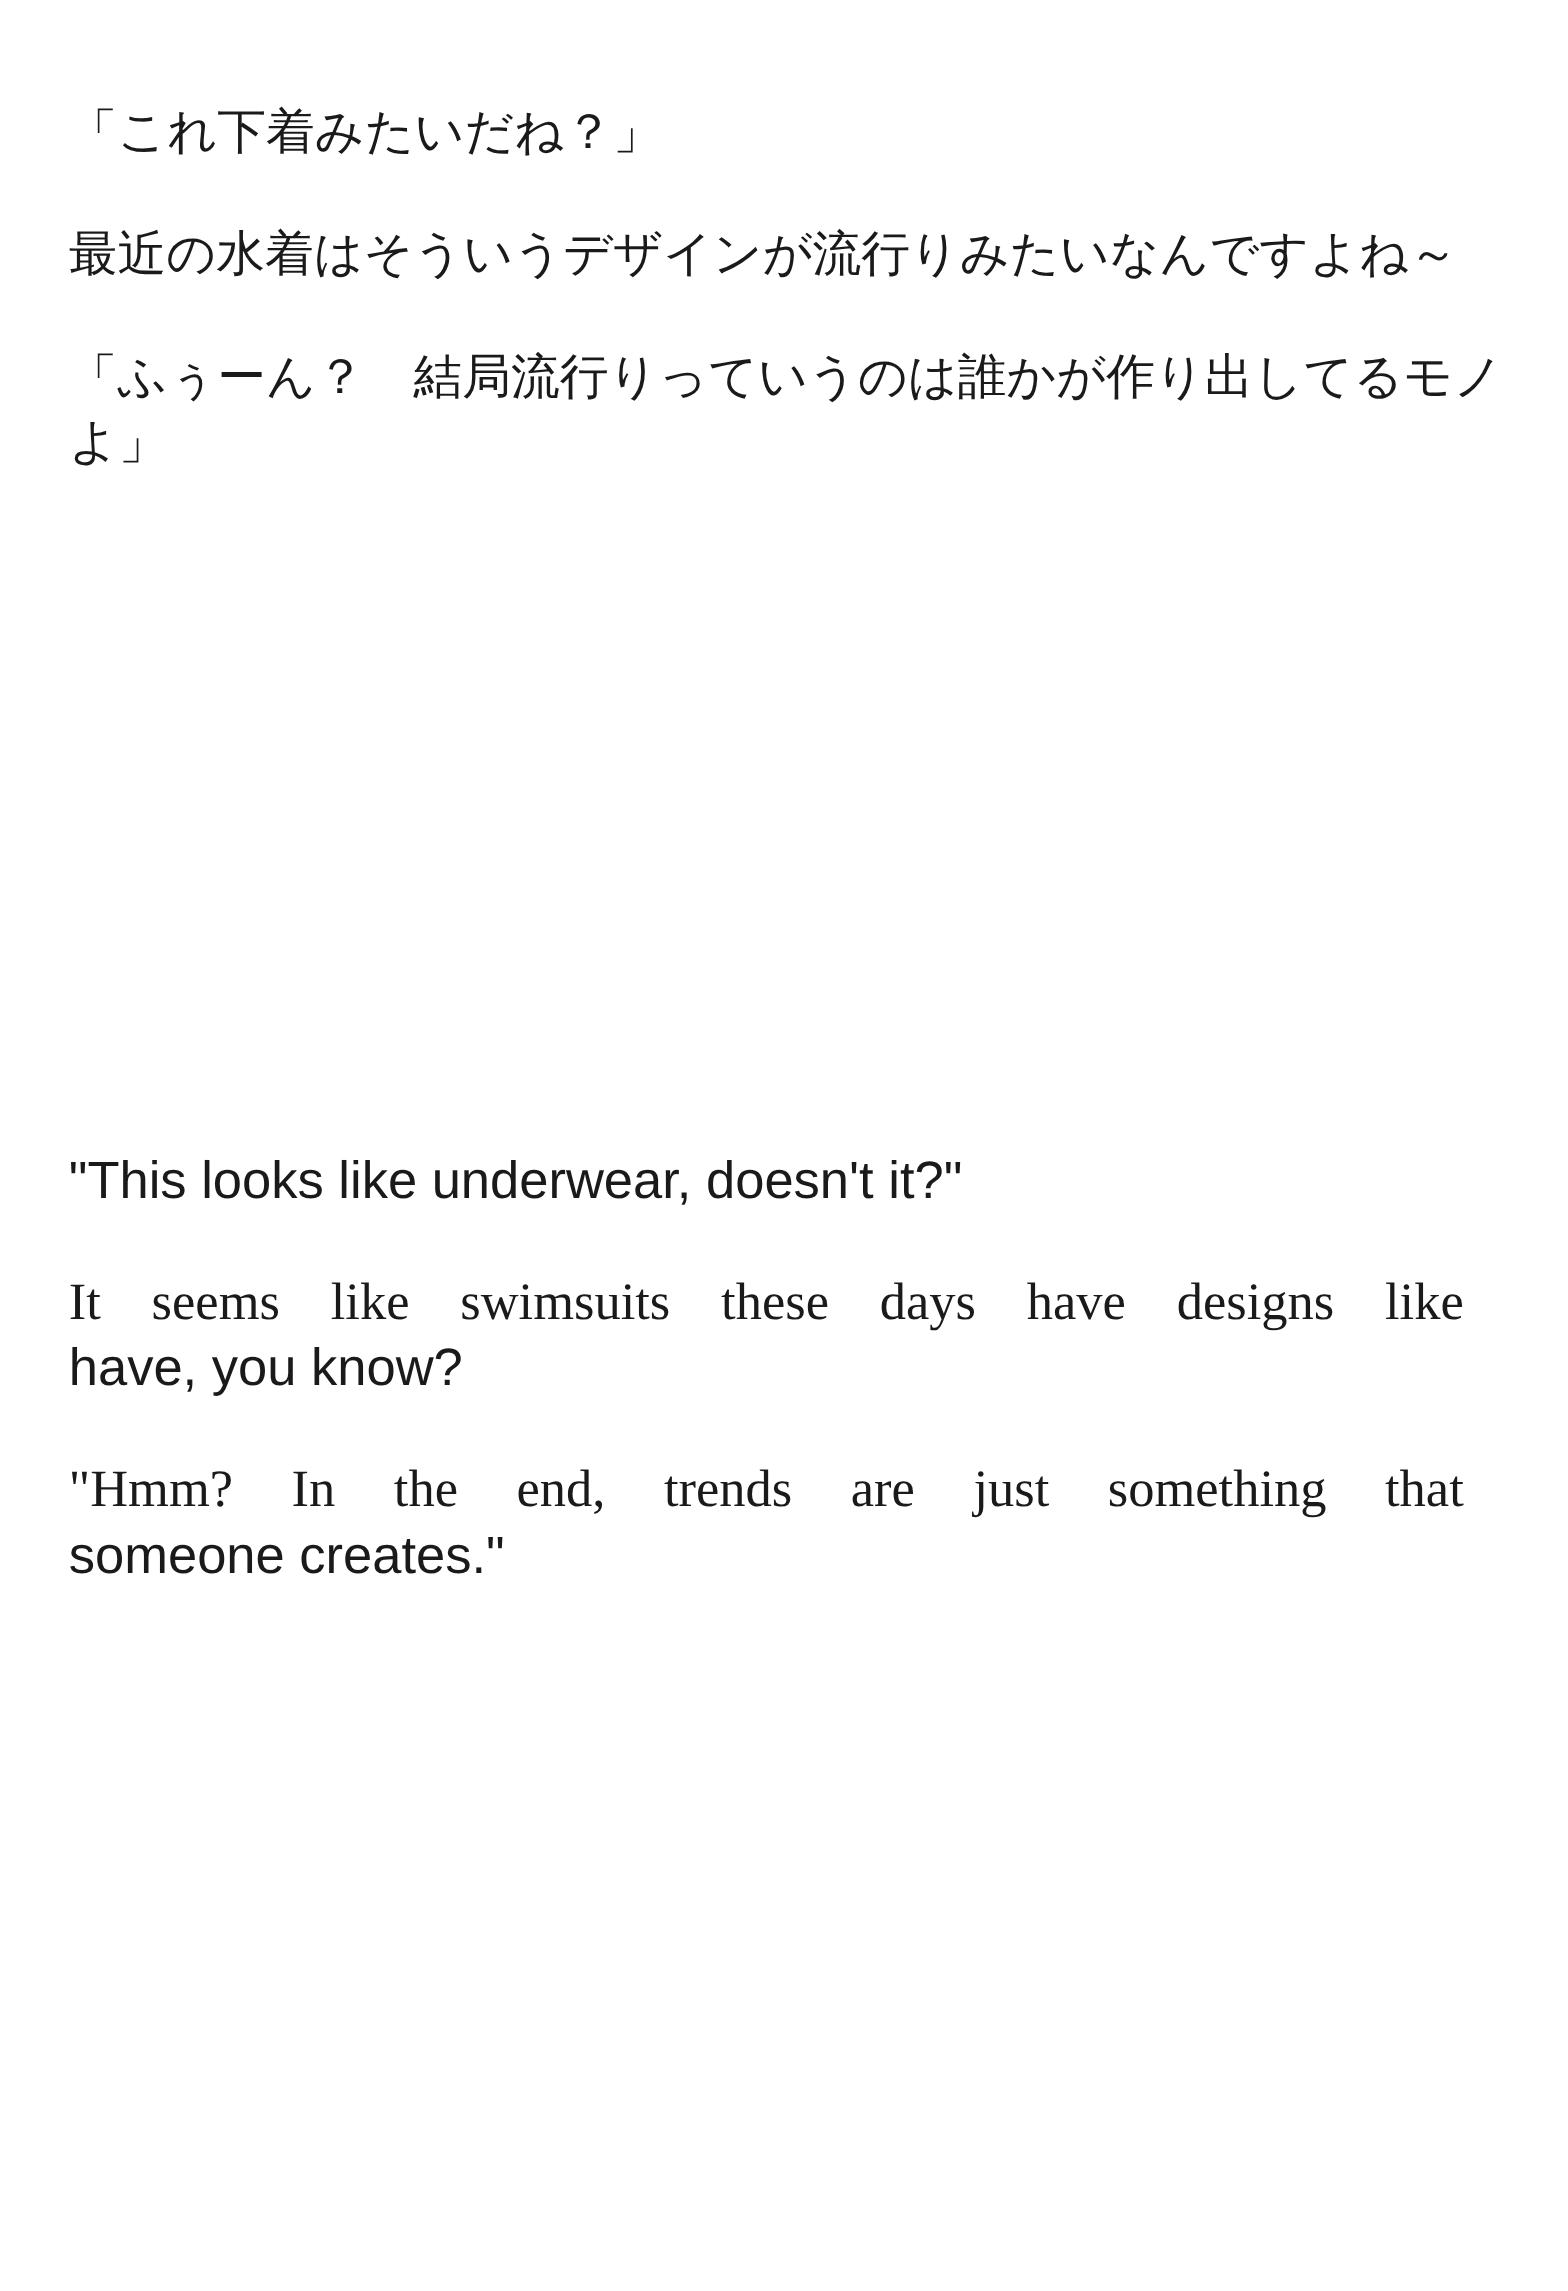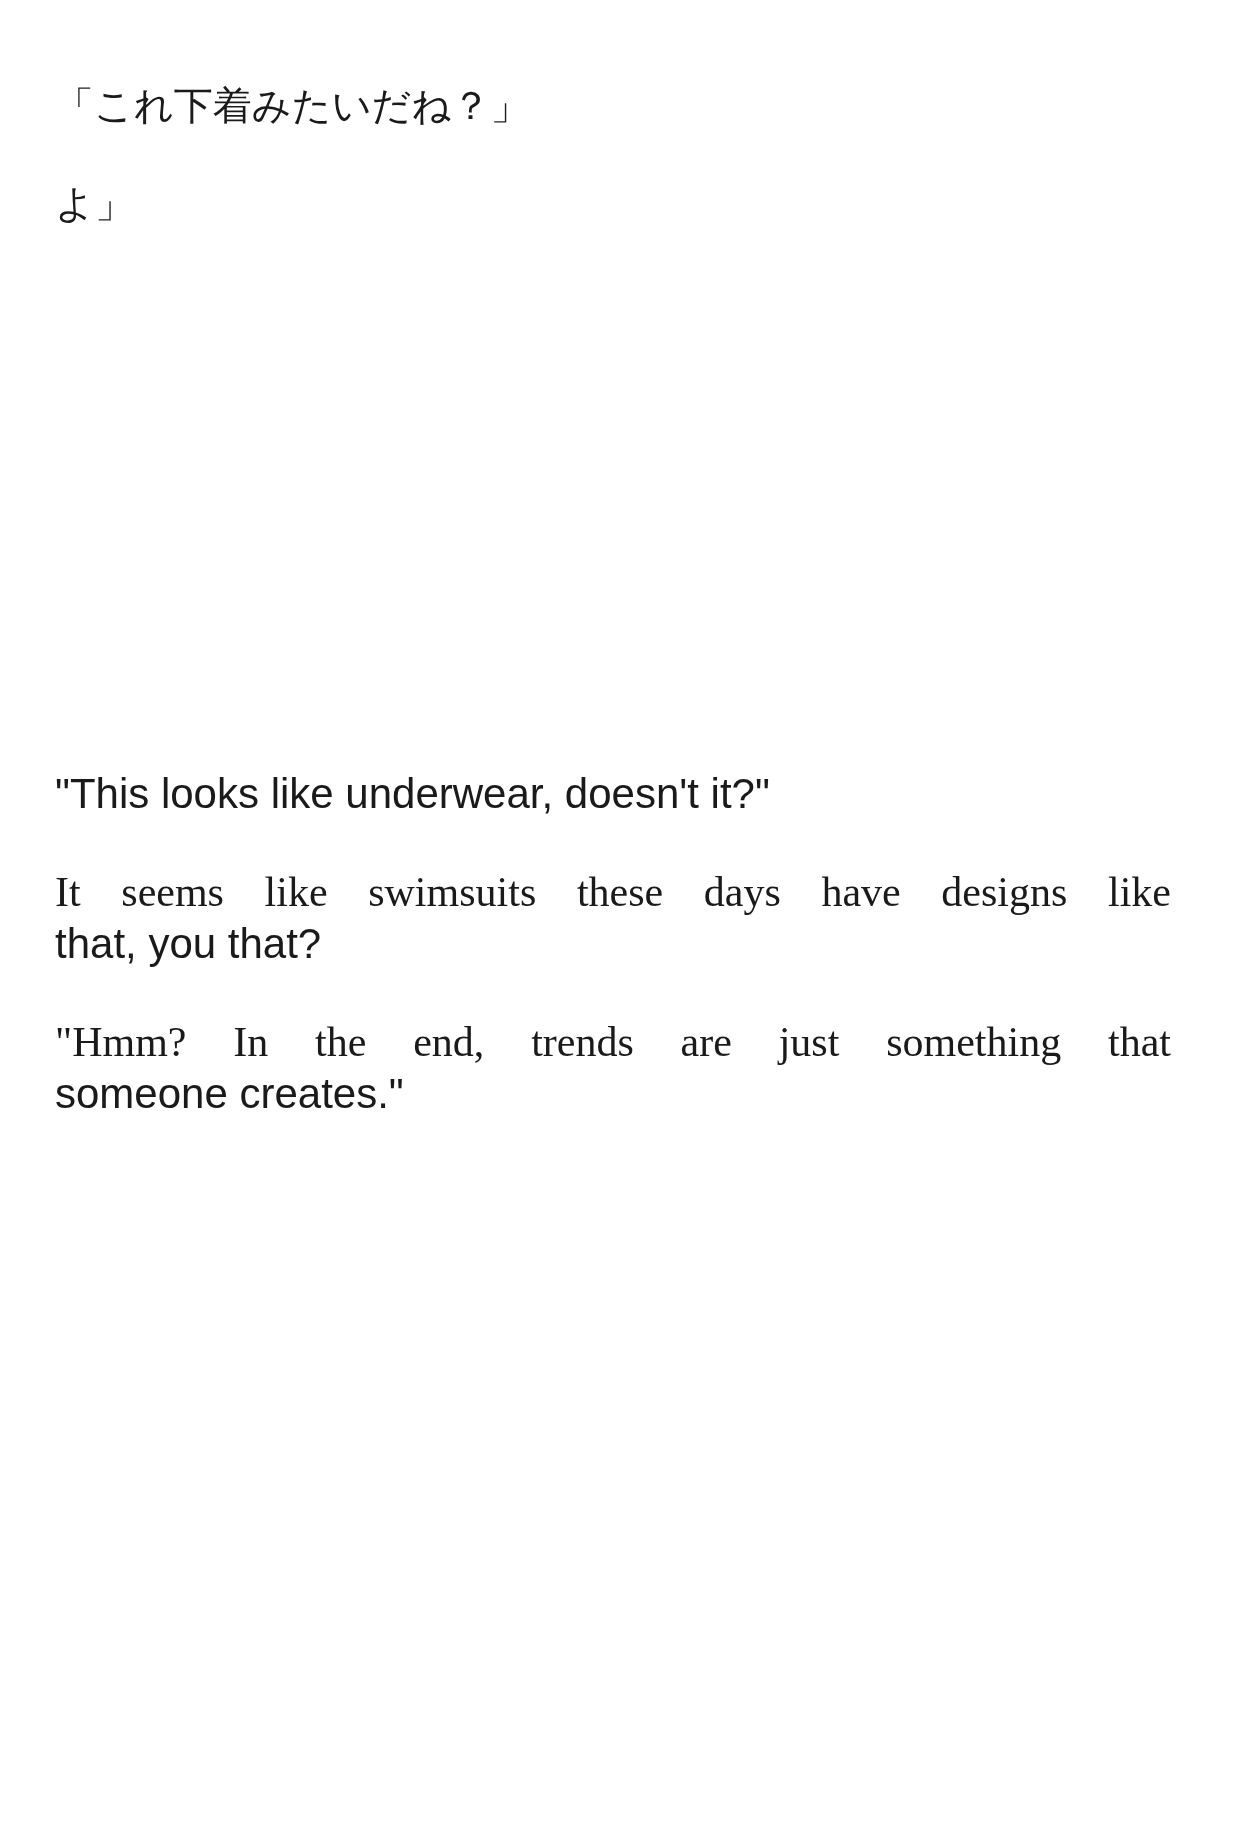--- a/index.html
+++ b/index.html
@@ -49,31 +49,35 @@
 </head>
 <body>
 
 <div class="page">
 
   <section class="japanese-block">
     <div class="para jp">
       <span class="line">「これ下着みたいだね？」</span>
     </div>
     <div class="para jp">
+      <span class="line">最近の水着はそういうデザインが流行りみたいなんですよね～</span>
+    </div>
+    <div class="para jp">
+      <span class="line">「ふぅーん？　結局流行りっていうのは誰かが作り出してるモノ</span>
       <span class="line">よ」</span>
     </div>
   </section>
 
   <section class="english-block">
     <div class="para en">
       <span class="line">"This looks like underwear, doesn't it?"</span>
     </div>
     <div class="para en">
       <span class="line justified">It seems like swimsuits these days have designs like</span>
-      <span class="line">that, you that?</span>
+      <span class="line">have, you know?</span>
     </div>
     <div class="para en">
       <span class="line justified">"Hmm? In the end, trends are just something that</span>
       <span class="line">someone creates."</span>
     </div>
   </section>
 
 </div>
 
 </body></html>

